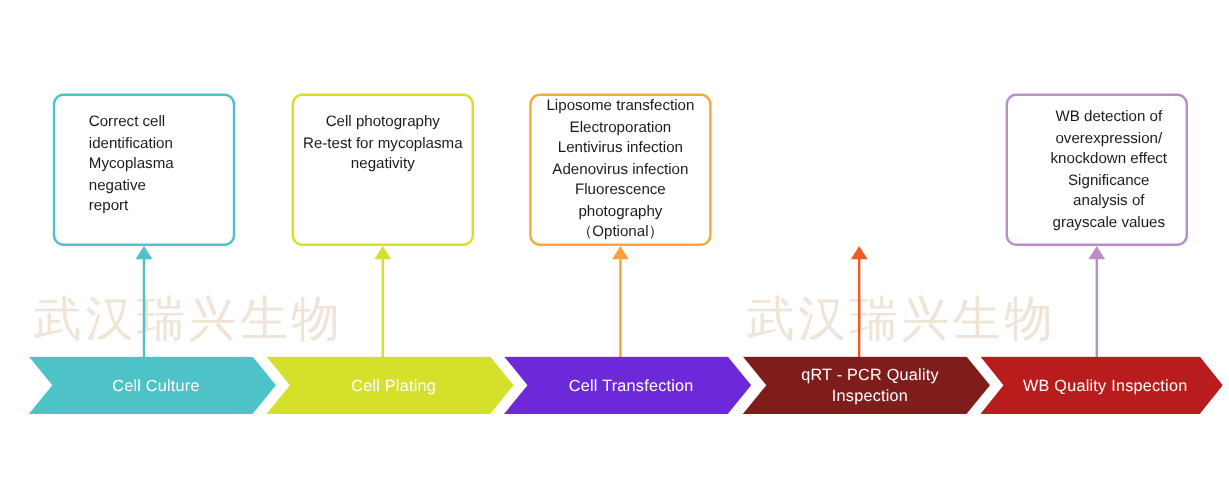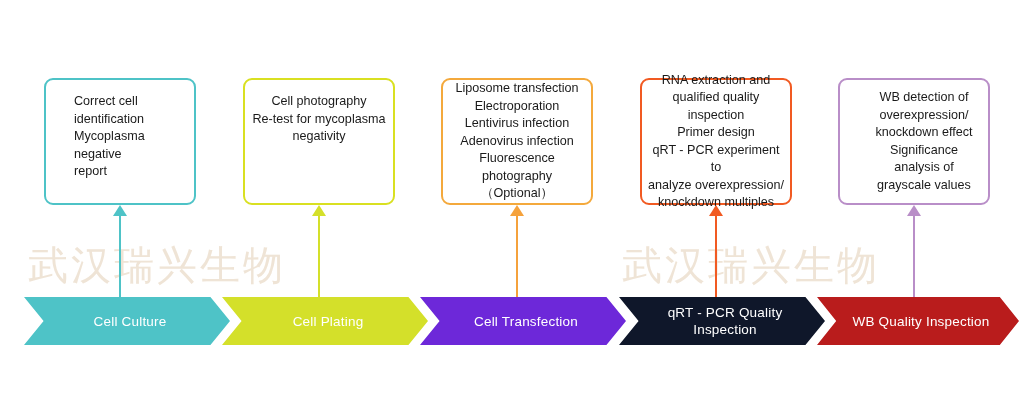--- a/index.html
+++ b/index.html
@@ -157,28 +157,20 @@
 
   <div class="detail-box box-2" style="border-color: rgb(244, 169, 60);">
     <div class="detail-text" style="text-align: center;">Liposome transfection
 Electroporation
 Lentivirus infection
 Adenovirus infection
 Fluorescence photography
 （Optional）</div>
   </div>
 
-  <div class="detail-box box-3" style="border-color: rgb(241, 90, 34);">
-    <div class="detail-text" style="text-align: center;">RNA extraction and
-qualified quality inspection
-Primer design
-qRT - PCR experiment to
-analyze overexpression/
-knockdown multiples</div>
-  </div>
 
   <div class="detail-box box-4" style="border-color: rgb(185, 142, 200); padding-left: 20px;">
     <div class="detail-text" style="text-align: center;">WB detection of
 overexpression/
 knockdown effect
 Significance analysis of
 grayscale values</div>
   </div>
 
   <div class="connector conn-0">
@@ -204,21 +196,21 @@
 
   <div class="banner ban-0" style="background: rgb(78, 195, 199);">
     <div class="banner-label">Cell Culture</div>
   </div>
   <div class="banner ban-1" style="background: rgb(212, 224, 42);">
     <div class="banner-label">Cell Plating</div>
   </div>
   <div class="banner ban-2" style="background: #6d28d9;">
     <div class="banner-label">Cell Transfection</div>
   </div>
-  <div class="banner ban-3" style="background: #0f172a;">
+  <div class="banner ban-3" style="background: #7f1d1d;">
     <div class="banner-label">qRT - PCR Quality
 Inspection</div>
   </div>
   <div class="banner ban-4" style="background: #b91c1c;">
     <div class="banner-label">WB Quality Inspection</div>
   </div>
 
 </div>
 
 </body></html>

